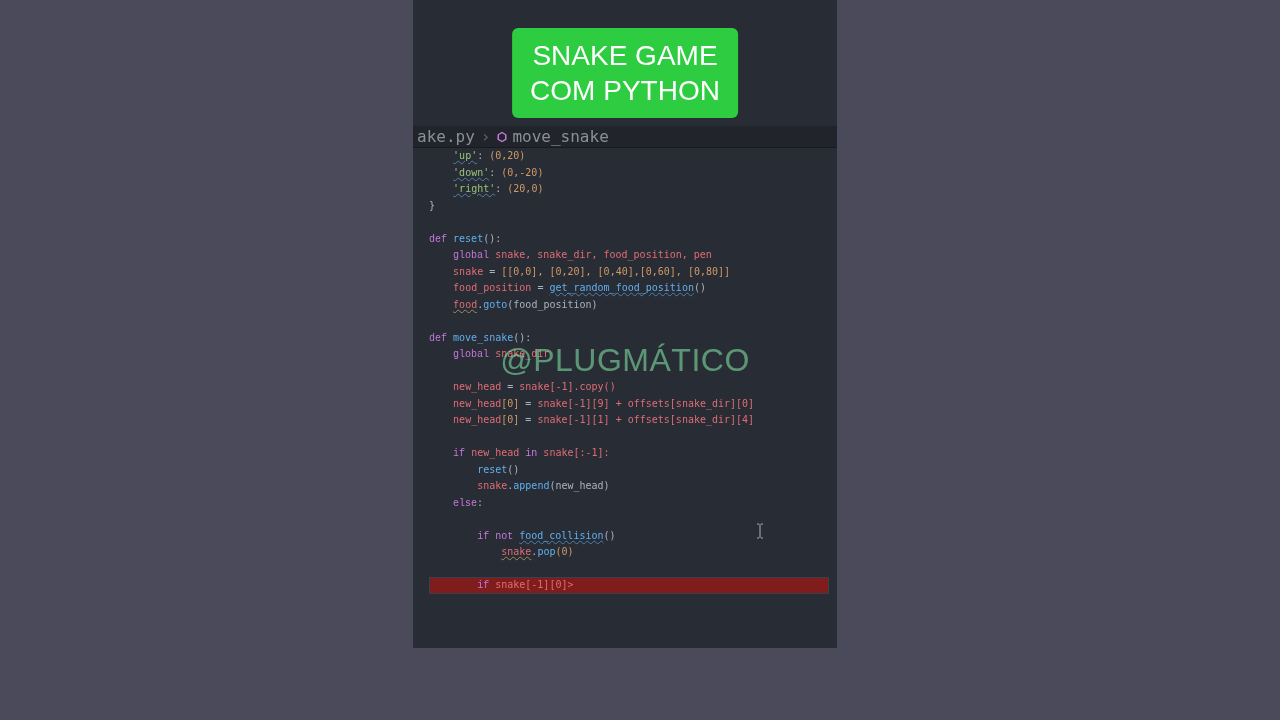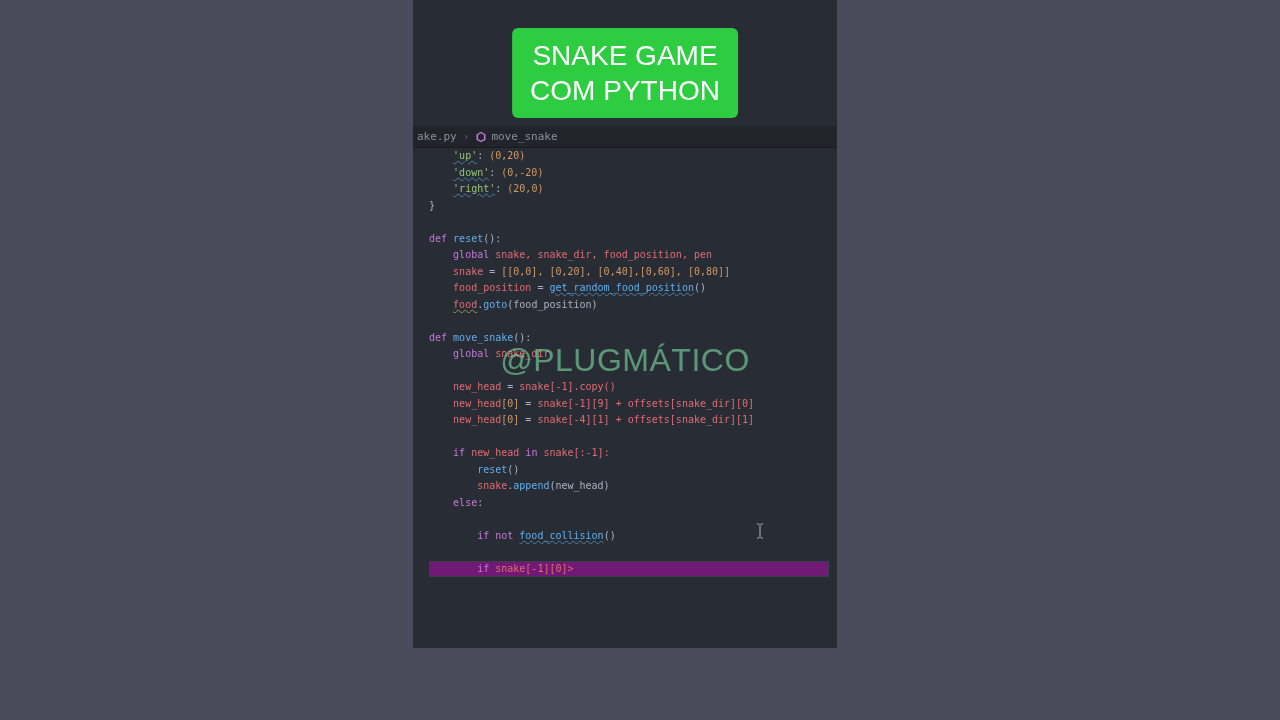--- a/index.html
+++ b/index.html
@@ -40,21 +40,21 @@
   .breadcrumb-bar {
     position: absolute;
     top: 126px;
     left: 0;
     right: 0;
     height: 22px;
     background: #21252b;
     border-bottom: 1px solid #181a1f;
     display: flex;
     align-items: center;
-    font-size: 11px;
+    font-size: 16px;
     color: #8a8f99;
     padding-left: 4px;
   }
   .breadcrumb-bar .crumb {
     display: inline-flex;
     align-items: center;
     gap: 4px;
   }
   .breadcrumb-bar .sep {
     margin: 0 6px;
@@ -78,25 +78,25 @@
     line-height: 16.5px;
     color: #abb2bf;
     overflow: hidden;
   }
   .code-line {
     white-space: pre;
     height: 16.5px;
     position: relative;
   }
   .code-line.current {
-    background: #701a75;
+    background: #7f1d1d;
     outline: 1px solid #3a3f4b;
     outline-offset: -1px;
   }
-  .tok-kw { color: #c678dd; }
+  .tok-kw { color: #c678dd; font-family: Liberation Mono, monospace; }
   .tok-fn { color: #61afef; }
   .tok-var { color: #e06c75; }
   .tok-str { color: #98c379; }
   .tok-num { color: #d19a66; }
   .tok-op { color: #abb2bf; }
   .tok-pn { color: #abb2bf; }
   .tok-teal { color: #56b6c2; }
   .tok-wavy { text-decoration: underline wavy rgba(97,175,239,0.6); text-decoration-thickness: 1px; }
   .tok-warn { text-decoration: underline wavy rgba(229,192,123,0.6); text-decoration-thickness: 1px; }
   .watermark {
@@ -163,24 +163,25 @@
     <div class="code-line">    <span class="tok-kw">global</span><span class="tok-var"> snake, snake_dir, food_position, pen</span></div>
     <div class="code-line">    <span class="tok-var">snake</span><span class="tok-op"> = </span><span class="tok-num">[[0,0], [0,20], [0,40],[0,60], [0,80]]</span></div>
     <div class="code-line">    <span class="tok-var">food_position</span><span class="tok-op"> = </span><span class="tok-fn tok-wavy">get_random_food_position</span><span class="tok-pn">()</span></div>
     <div class="code-line">    <span class="tok-var tok-warn">food</span><span class="tok-pn">.</span><span class="tok-fn">goto</span><span class="tok-pn">(food_position)</span></div>
     <div class="code-line"></div>
     <div class="code-line"><span class="tok-kw">def</span> <span class="tok-fn">move_snake</span><span class="tok-pn">():</span></div>
     <div class="code-line">    <span class="tok-kw">global</span><span class="tok-var"> snake_dir</span></div>
     <div class="code-line"></div>
     <div class="code-line">    <span class="tok-var">new_head</span><span class="tok-op"> = </span><span class="tok-var">snake[-1].copy()</span></div>
     <div class="code-line">    <span class="tok-var">new_head</span><span class="tok-num">[0]</span><span class="tok-op"> = </span><span class="tok-var">snake[-1][9] + offsets[snake_dir][0]</span></div>
-    <div class="code-line">    <span class="tok-var">new_head</span><span class="tok-num">[0]</span><span class="tok-op"> = </span><span class="tok-var">snake[-4][1] + offsets[snake_dir][1]</span></div>
+    <div class="code-line">    <span class="tok-var">new_head</span><span class="tok-num">[0]</span><span class="tok-op"> = </span><span class="tok-var">snake[-1][1] + offsets[snake_dir][4]</span></div>
     <div class="code-line"></div>
     <div class="code-line">    <span class="tok-kw">if</span><span class="tok-var"> new_head </span><span class="tok-kw">in</span><span class="tok-var"> snake[:-1]:</span></div>
     <div class="code-line">        <span class="tok-fn">reset</span><span class="tok-pn">()</span></div>
     <div class="code-line">        <span class="tok-var">snake</span><span class="tok-pn">.</span><span class="tok-fn">append</span><span class="tok-pn">(new_head)</span></div>
     <div class="code-line">    <span class="tok-kw">else</span><span class="tok-pn">:</span></div>
     <div class="code-line"></div>
     <div class="code-line">        <span class="tok-kw">if</span><span class="tok-kw"> not </span><span class="tok-fn tok-wavy">food_collision</span><span class="tok-pn">()</span></div>
+    <div class="code-line">            <span class="tok-var tok-warn">snake</span><span class="tok-pn">.</span><span class="tok-fn">pop</span><span class="tok-num">(0)</span></div>
     <div class="code-line"></div>
     <div class="code-line current">        <span class="tok-kw">if</span><span class="tok-var"> snake[-1][0]&gt;</span></div>
   </div>
 </div>
 
 </body></html>

